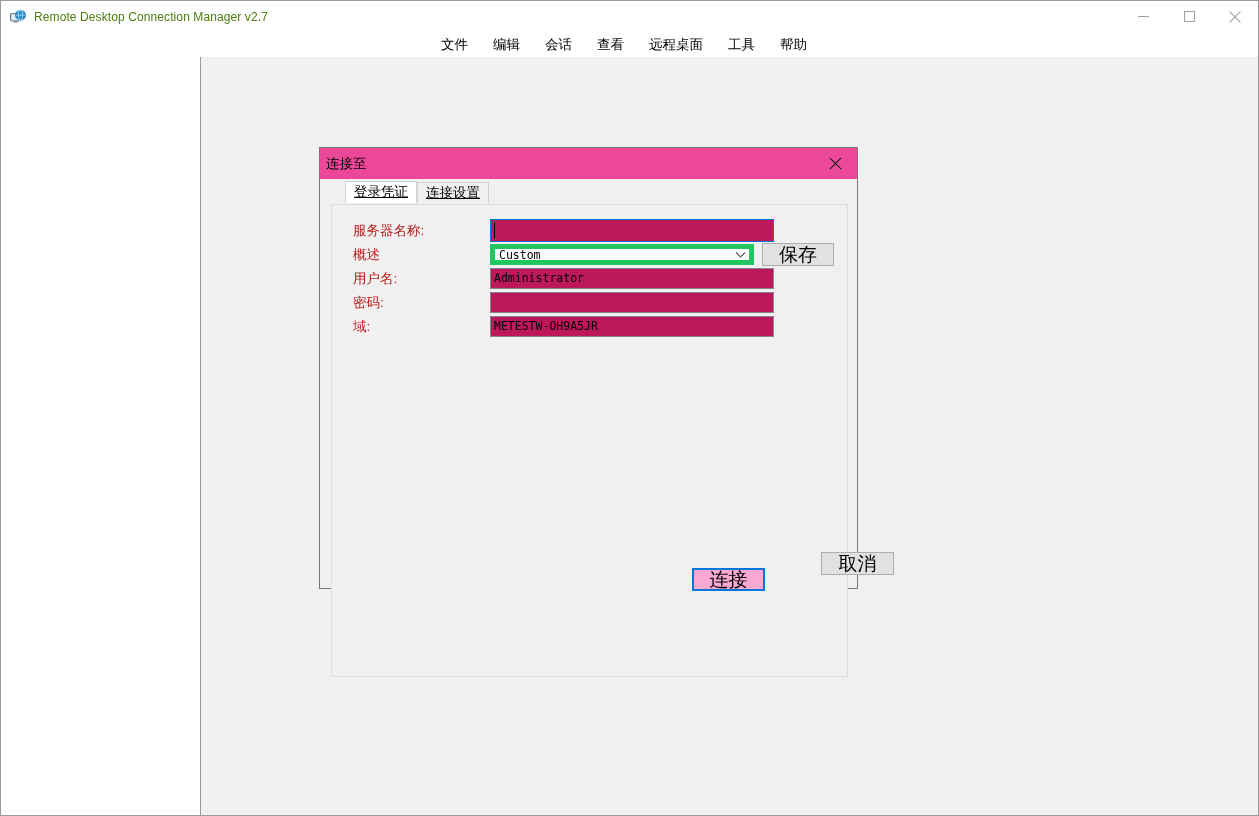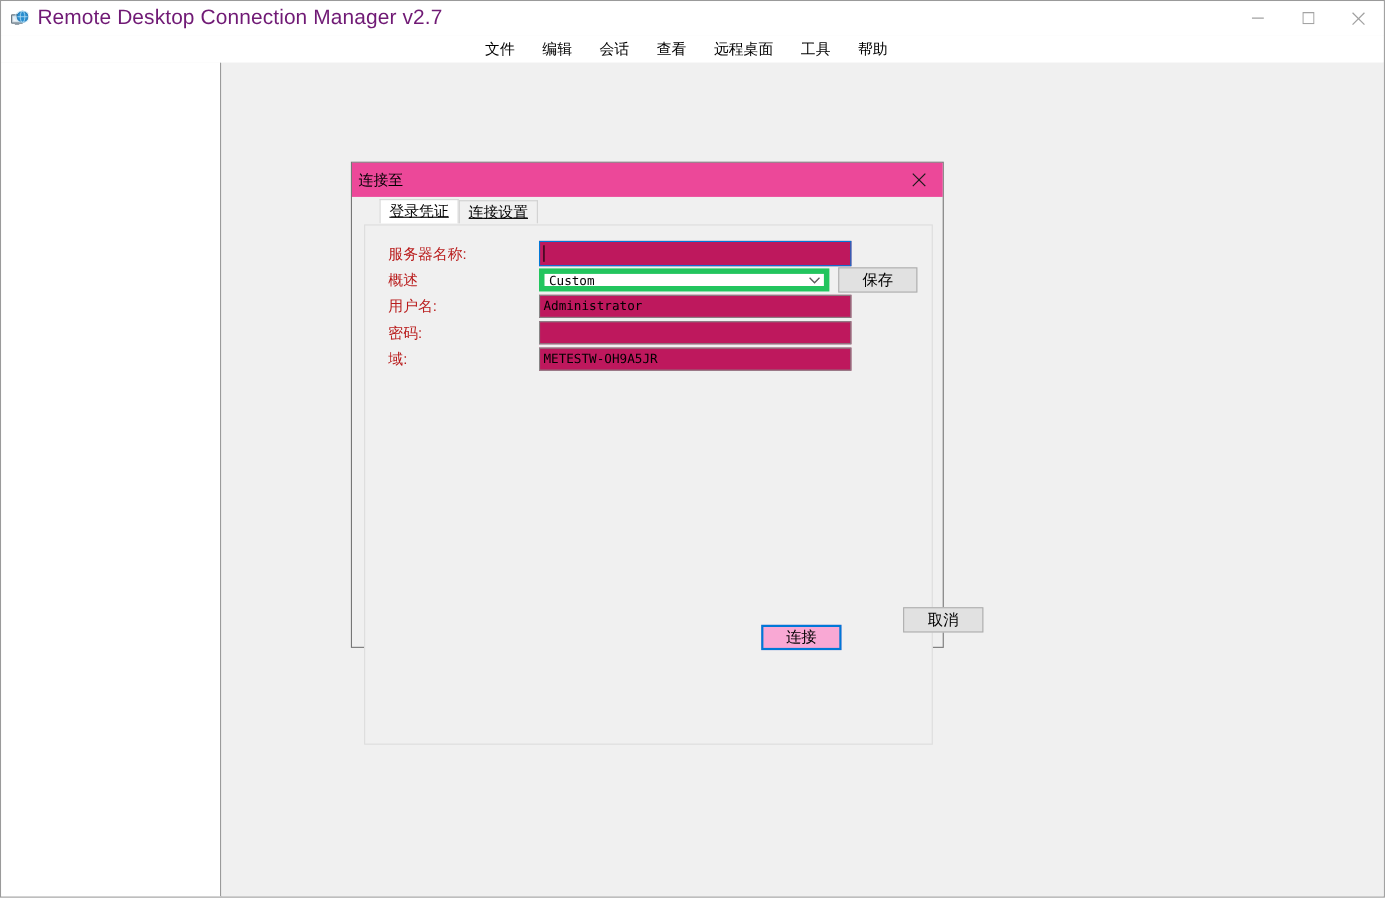--- a/index.html
+++ b/index.html
@@ -38,22 +38,22 @@
   #app-icon {
     width: 16px;
     height: 16px;
     margin-left: 9px;
     margin-right: 8px;
     flex: 0 0 auto;
     position: relative;
     top: 0px;
   }
   #title-text {
-    font-size: 19px;
-    color: #701a75;
+    font-size: 12px;
+    color: #4d7c0f;
     letter-spacing: 0.1px;
     white-space: nowrap;
   }
   .win-btns {
     position: absolute;
     right: 0; top: 0;
     height: 31px;
     display: flex;
   }
   .win-btn {
@@ -247,21 +247,21 @@
     height: 19px;
     display: flex;
     align-items: center;
     justify-content: center;
     color: #5a5a5a;
   }
   .btn {
     box-sizing: border-box;
     background: #e1e1e1;
     border: 1px solid #adadad;
-    font-size: 14px;
+    font-size: 19px;
     color: #000;
     text-align: center;
     line-height: 21px;
     height: 23px;
   }
   #save-button {
     position: absolute;
     left: 430px;
     width: 72px;
     height: 23px;

